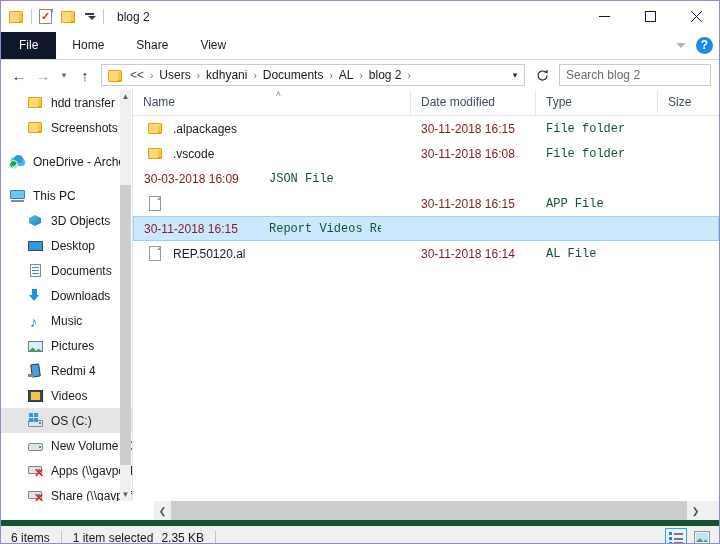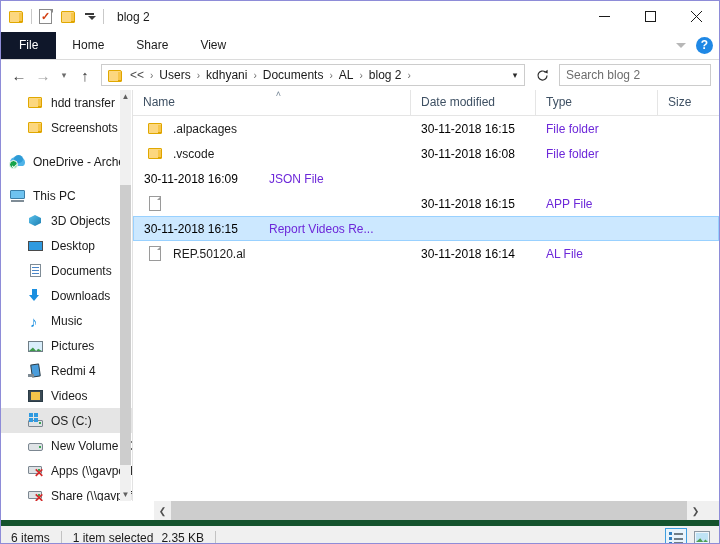--- a/index.html
+++ b/index.html
@@ -436,22 +436,22 @@
     box-sizing: border-box;
     border: 1px solid transparent;
   }
   .row.selected {
     background: #cce8ff;
     border: 1px solid #99d1ff;
   }
   .cell { box-sizing: border-box; overflow: hidden; white-space: nowrap; }
   .cell-name { width: 277px; display: flex; align-items: center; padding-left: 14px; }
   .cell-name .fname { margin-left: 9px; }
-  .cell-date { width: 125px; padding-left: 10px; color: #000000; }
-  .cell-type { width: 122px; padding-left: 10px; color: #6d28d9; }
+  .cell-date { width: 125px; padding-left: 10px; color: #7f1d1d; }
+  .cell-type { width: 122px; padding-left: 10px; color: #14532d; font-family: Liberation Mono, monospace; }
   .cell-size { width: 60px; padding-left: 10px; text-align: left; }
 
   .ficon { width: 16px; height: 17px; position: relative; flex: none; }
   .f-folder .back { position:absolute; left:0px; top:3px; width:14px; height:11px;
       background:#fcd77f; border:1px solid #e0a800; box-sizing:border-box; border-radius:1px;}
   .f-folder .tab { position:absolute; left:10px; top:5px; width:4px; height:8px;
       background:#f7c64a; border-right:1px solid #dfa300; border-bottom:1px solid #dfa300; box-sizing:border-box;}
   .f-file .pg { position:absolute; left:1px; top:1px; width:12px; height:15px;
       background:#ffffff; border:1px solid #9a9a9a; box-sizing:border-box;}
   .f-file .corner { position:absolute; left:9px; top:1px; width:0; height:0;
@@ -788,21 +788,21 @@
                 <span class="back"></span>
                 <span class="tab"></span>
               </span>
               <span class="fname">.vscode</span>
             </div>
             <div class="cell cell-date">30-11-2018 16:08</div>
             <div class="cell cell-type">File folder</div>
             <div class="cell cell-size"></div>
           </div>
           <div class="row">
-            <div class="cell cell-date">30-11-2018 16:09</div>
+            <div class="cell cell-date">30-03-2018 16:09</div>
             <div class="cell cell-type">JSON File</div>
             <div class="cell cell-size"></div>
           </div>
           <div class="row">
             <div class="cell cell-name">
               <span class="ficon f-file">
                 <span class="pg"></span>
                 <span class="corner"></span>
               </span>
             </div>

